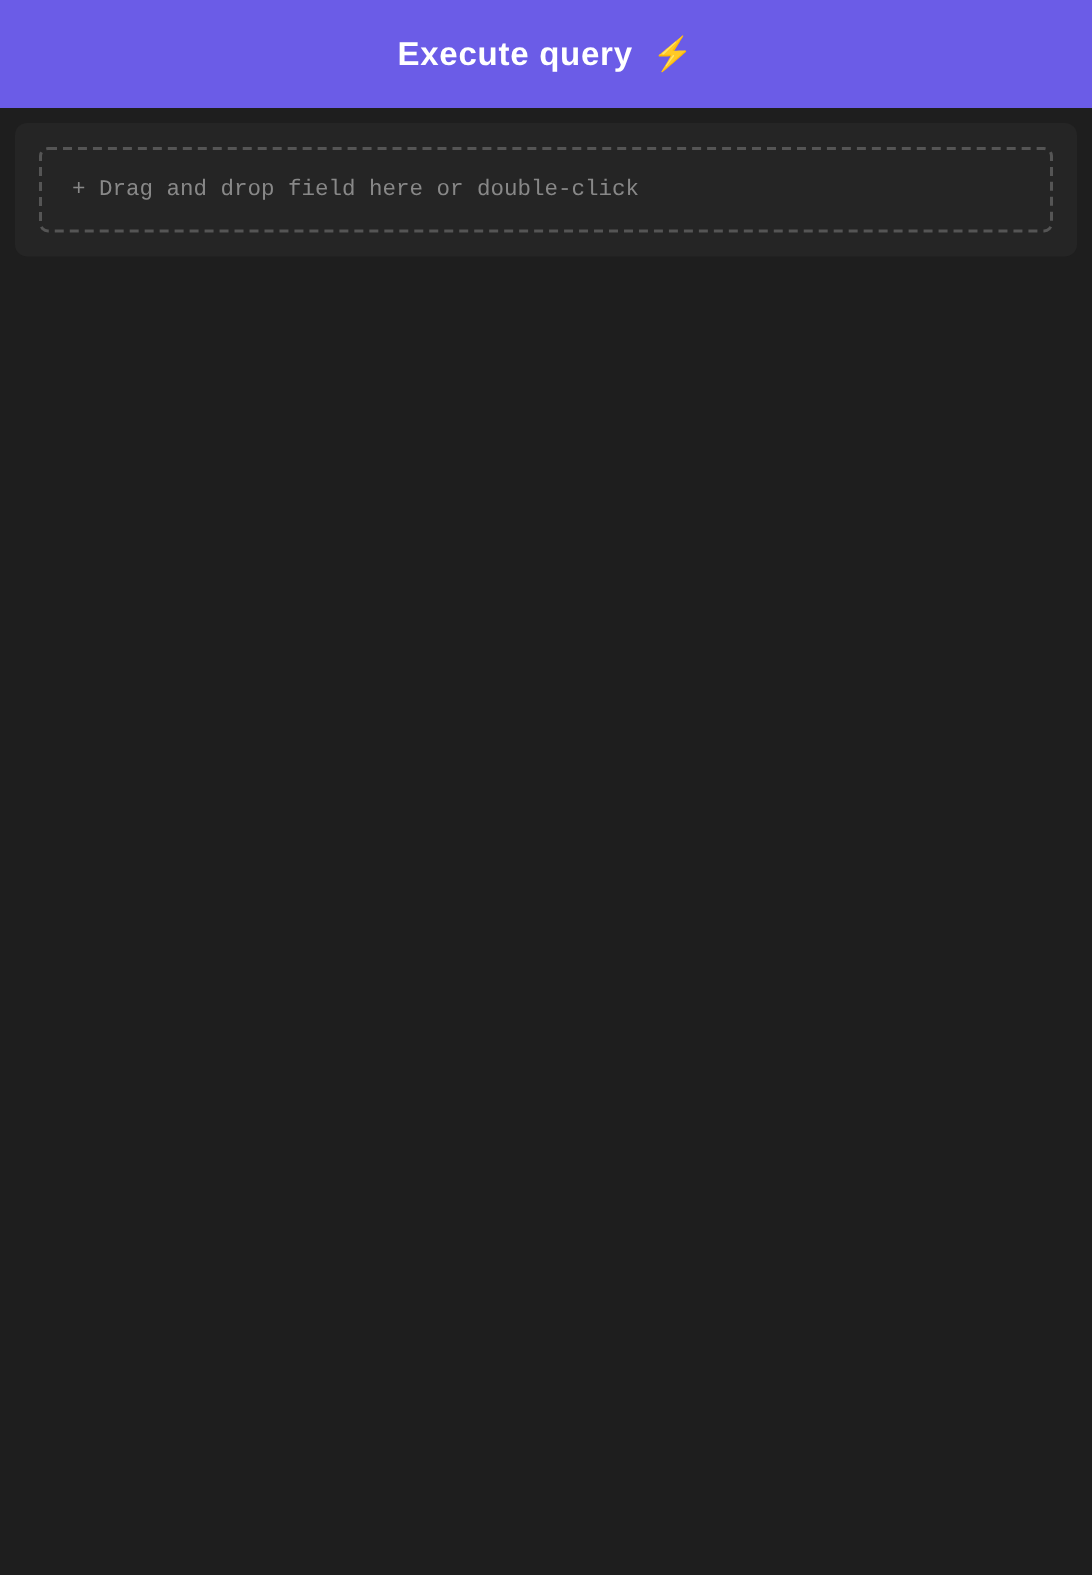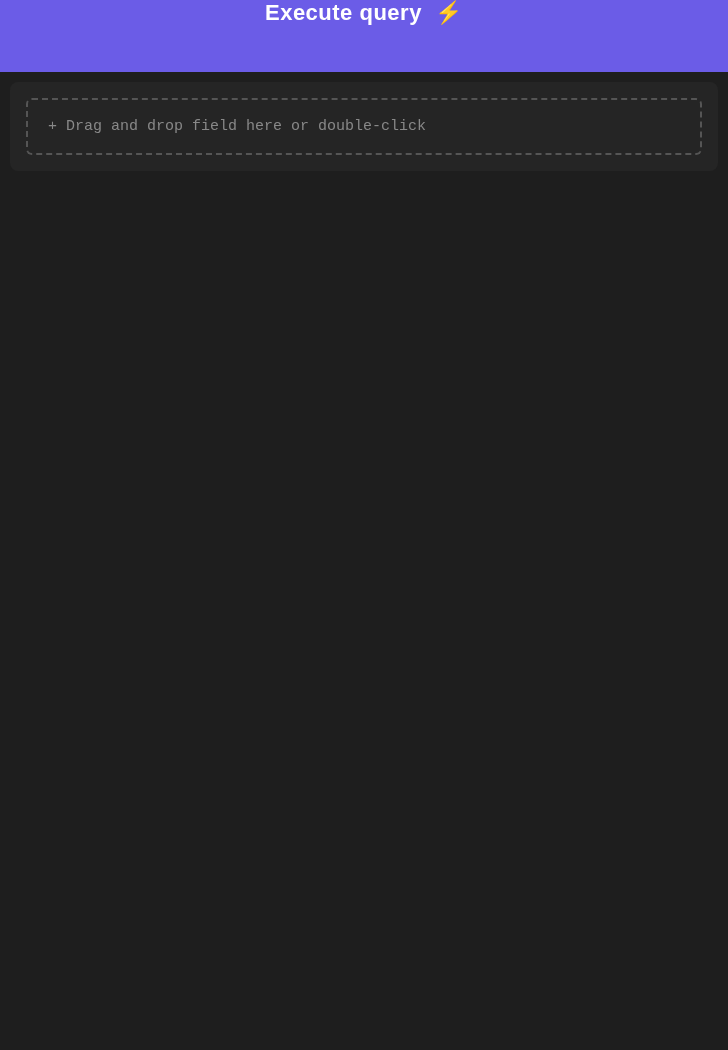--- a/index.html
+++ b/index.html
@@ -14,20 +14,21 @@
       background-color: #1e1e1e;
       font-family: 'Courier New', Courier, monospace;
       overflow: hidden;
     }
 
     .execute-query-bar {
       width: 100%;
       height: 72px;
       background-color: #6b5ce7;
       display: flex;
+      align-items: center;
       justify-content: center;
       cursor: pointer;
     }
 
     .execute-query-bar span {
       color: #ffffff;
       font-size: 22px;
       font-weight: 600;
       letter-spacing: 0.5px;
       font-family: Arial, sans-serif;

